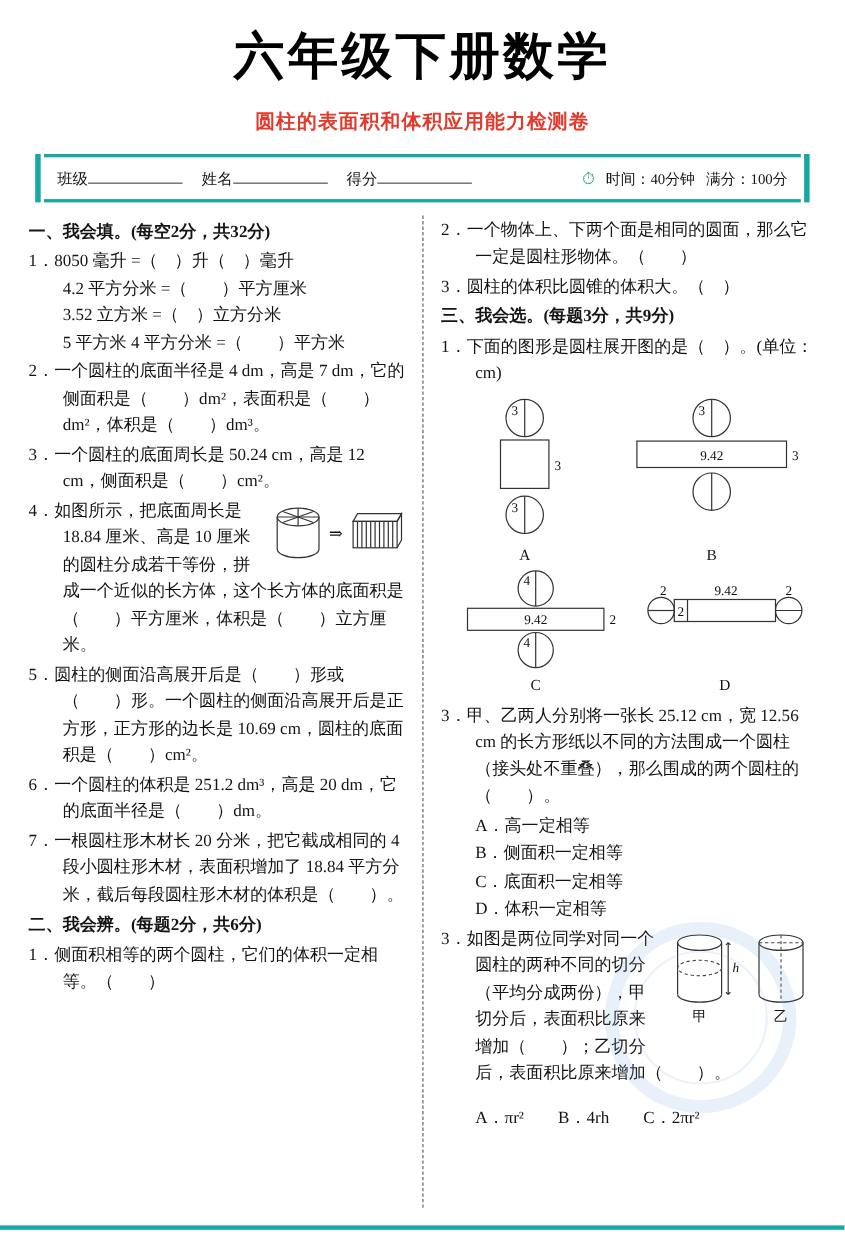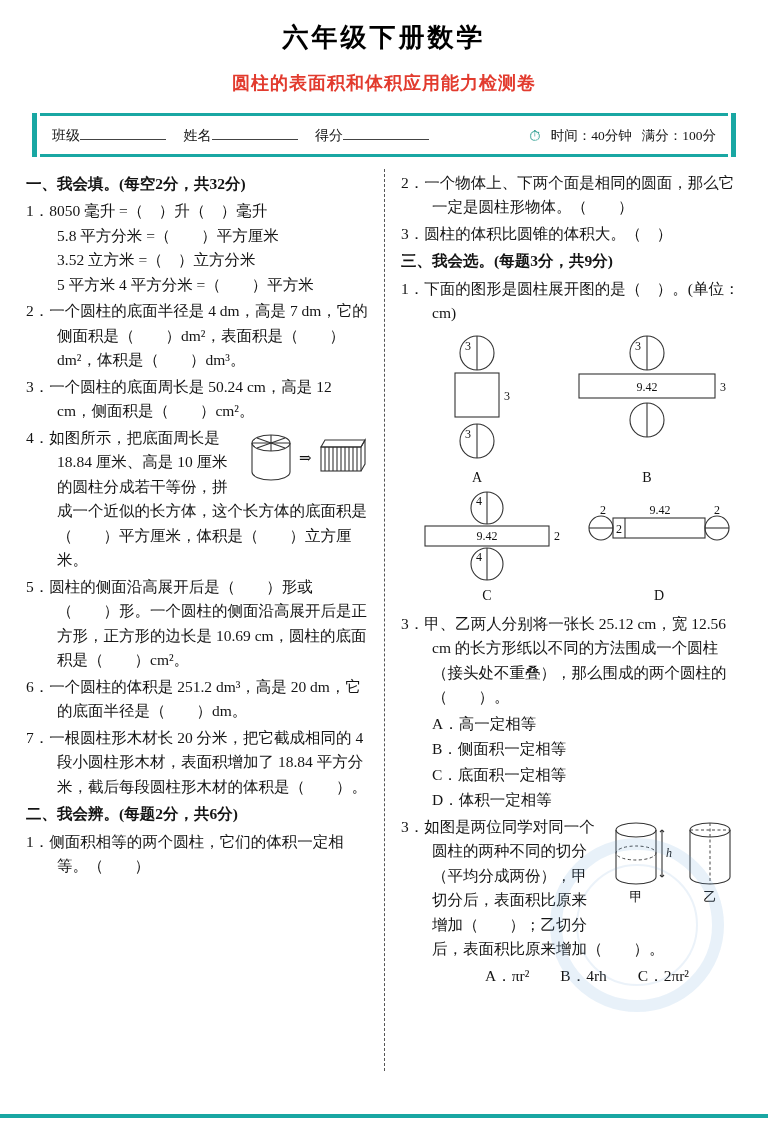--- a/index.html
+++ b/index.html
@@ -2,21 +2,21 @@
 <html><head>
 <meta charset="utf-8">
 <style>
   html,body { margin:0; padding:0; background:#ffffff; }
   .page {
     position:relative; width:768px; height:1122px; margin:0 auto;
     background:#ffffff; overflow:hidden;
     font-family:"Liberation Serif","DejaVu Serif",serif; color:#141414;
   }
   .title {
-    margin:20px 0 0; text-align:center; font-size:26px; font-weight:700;
+    margin:20px 0 0; text-align:center; font-size:46px; font-weight:700;
     letter-spacing:3px; color:#000;
   }
   .subtitle {
     margin:16px 0 0; text-align:center; font-size:18px; font-weight:700;
     color:#e23b2e; letter-spacing:1px;
   }
   .header-bar {
     position:relative; margin:18px 40px 0;
     border-top:3px solid #19a7a3; border-bottom:3px solid #19a7a3;
     display:flex; justify-content:space-between; align-items:flex-end;
@@ -34,21 +34,21 @@
   .clock { color:#2a9d8f; font-size:15px; }
   .columns { display:flex; margin:12px 26px 0; height:902px; }
   .col { width:50%; box-sizing:border-box; font-size:15.5px; line-height:1.58; }
   .col-left  { padding-right:15px; }
   .col-right { padding-left:16px; border-left:1.5px dashed #555; }
   .sec-title { font-weight:700; margin:3px 0 3px; }
   .q { margin:2px 0; }
   .hang { padding-left:31px; text-indent:-31px; }
   .qline.cont { padding-left:31px; }
   .opts div { padding-left:31px; margin:1px 0;font-family:Liberation Serif, serif; }
-  .optline { padding-left:31px; margin-top:2px;text-align:center; }
+  .optline { padding-left:31px; margin-top:16px; }
   svg { overflow:visible; }
   svg .shape { fill:none; stroke:#333; stroke-width:1.1; }
   svg .dash  { fill:none; stroke:#444; stroke-width:1; stroke-dasharray:3,2.5; }
   svg text { font-size:12px; fill:#111; font-family:"Liberation Serif","DejaVu Serif",serif; }
   svg text.opt-label { font-size:14px; }
   svg text.ital { font-style:italic; }
   .fig-abcd { display:block; margin:6px auto 8px; }
   .fig-cyl-float { float:right; margin:4px 0 2px 6px; }
   .fig-cut-float { float:right; margin:2px 0 4px 6px; }
   .bottom-bar { position:absolute; left:0; right:0; bottom:4px; height:4px; background:#19a7a3; }
@@ -85,21 +85,21 @@
     </div>
   </div>
 
   <div class="columns">
 
     <div class="col col-left">
       <div class="sec-title">一、我会填。(每空2分，共32分)</div>
 
       <div class="q">
         <div class="qline first">1．8050 毫升 =（　）升（　）毫升</div>
-        <div class="qline cont">5.8 平方分米 =（　　）平方厘米</div>
+        <div class="qline cont">4.2 平方分米 =（　　）平方厘米</div>
         <div class="qline cont">3.52 立方米 =（　）立方分米</div>
         <div class="qline cont">5 平方米 4 平方分米 =（　　）平方米</div>
       </div>
 
       <div class="q hang">2．一个圆柱的底面半径是 4 dm，高是 7 dm，它的侧面积是（　　）dm²，表面积是（　　）dm²，体积是（　　）dm³。</div>
       <div class="q hang">3．一个圆柱的底面周长是 50.24 cm，高是 12 cm，侧面积是（　　）cm²。</div>
 
       <div class="q4wrap">
         <svg class="fig-cyl-float" width="126" height="58" viewBox="0 0 126 58">
           <ellipse class="shape" cx="28" cy="13" rx="19" ry="8"></ellipse>

